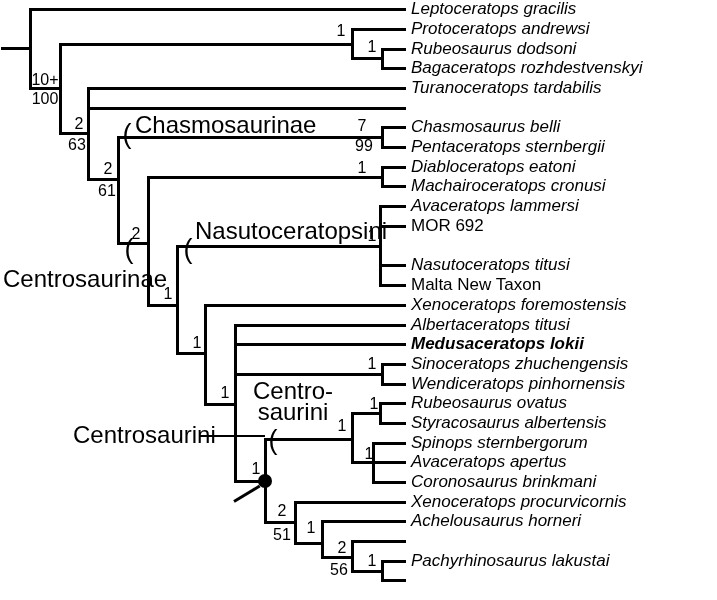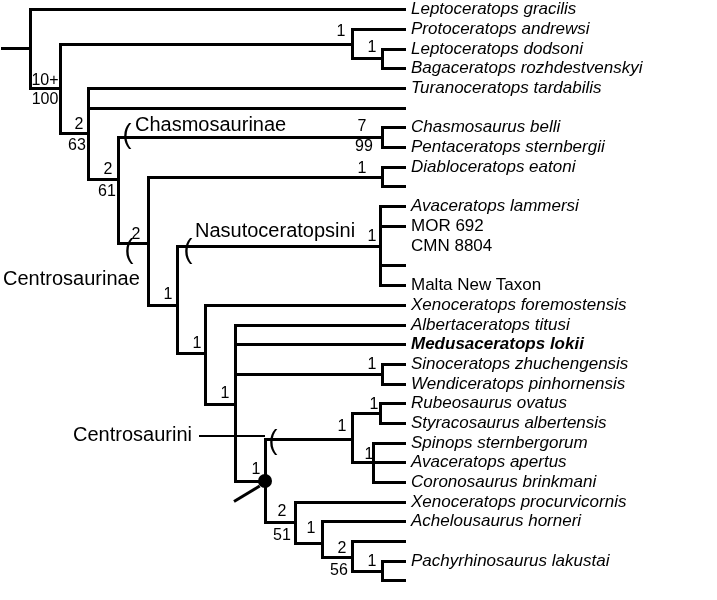--- a/index.html
+++ b/index.html
@@ -5,21 +5,21 @@
   html,body{margin:0;padding:0;background:#fff;}
   #fig{position:relative;width:717px;height:600px;background:#fff;overflow:hidden;
        font-family:"Liberation Sans","DejaVu Sans",sans-serif;color:#000;}
   .h{position:absolute;height:3px;background:#000;}
   .v{position:absolute;width:3px;background:#000;}
   .thin{height:2px;}
   .lf{position:absolute;left:411px;font-size:17px;line-height:22px;white-space:nowrap;}
   .it{font-style:italic;}
   .bd{font-weight:bold;}
   .sup{position:absolute;font-size:16px;line-height:16px;transform:translate(-50%,-50%);white-space:nowrap;}
-  .clade{position:absolute;font-size:20px;line-height:21px;white-space:nowrap;}
+  .clade{position:absolute;font-size:24px;line-height:21px;white-space:nowrap;}
   .ctr{text-align:center;white-space:normal;}
   .br{position:absolute;font-size:27px;font-weight:400;transform:translate(-50%,-50%) scaleY(1.05);}
   .dot{position:absolute;left:258px;top:474px;width:14px;height:14px;border-radius:50%;background:#000;}
   .diag{position:absolute;left:234px;top:500px;width:30px;height:3px;background:#000;
         transform:rotate(-31deg);transform-origin:0 50%;}
 </style>
 </head>
 <body>
 
 <div id="fig">
@@ -98,29 +98,30 @@
   <b class="v" style="left:381px;top:126px;height:23px"></b>
   <b class="v" style="left:351px;top:28px;height:32px"></b>
   <b class="v" style="left:381px;top:48px;height:22px"></b>
 
   <b class="h thin" style="left:199px;top:435px;width:66px"></b>
   <b class="dot"></b>
   <b class="diag"></b>
 
   <span class="lf it" style="top:-2px">Leptoceratops gracilis</span>
   <span class="lf it" style="top:18px">Protoceratops andrewsi</span>
-  <span class="lf it" style="top:38px">Leptoceratops dodsoni</span>
+  <span class="lf it" style="top:38px">Rubeosaurus dodsoni</span>
   <span class="lf it" style="top:57px">Bagaceratops rozhdestvenskyi</span>
   <span class="lf it" style="top:77px">Turanoceratops tardabilis</span>
   <span class="lf it" style="top:116px">Chasmosaurus belli</span>
   <span class="lf it" style="top:136px">Pentaceratops sternbergii</span>
   <span class="lf it" style="top:156px">Diabloceratops eatoni</span>
+  <span class="lf it" style="top:175px">Machairoceratops cronusi</span>
   <span class="lf it" style="top:195px">Avaceratops lammersi</span>
   <span class="lf" style="top:215px">MOR 692</span>
-  <span class="lf" style="top:235px">CMN 8804</span>
+  <span class="lf it" style="top:254px">Nasutoceratops titusi</span>
   <span class="lf" style="top:274px">Malta New Taxon</span>
   <span class="lf it" style="top:294px">Xenoceratops foremostensis</span>
   <span class="lf it" style="top:314px">Albertaceratops titusi</span>
   <span class="lf it bd" style="top:333px">Medusaceratops lokii</span>
   <span class="lf it" style="top:353px">Sinoceratops zhuchengensis</span>
   <span class="lf it" style="top:373px">Wendiceratops pinhornensis</span>
   <span class="lf it" style="top:392px">Rubeosaurus ovatus</span>
   <span class="lf it" style="top:412px">Styracosaurus albertensis</span>
   <span class="lf it" style="top:432px">Spinops sternbergorum</span>
   <span class="lf it" style="top:451px">Avaceratops apertus</span>
@@ -160,16 +161,20 @@
   <span class="br" style="left:127px;top:134px">(</span>
   <span class="clade" style="left:135px;top:114px">Chasmosaurinae</span>
 
   <span class="br" style="left:129px;top:249px">(</span>
   <span class="clade" style="left:3px;top:268px">Centrosaurinae</span>
 
   <span class="br" style="left:188px;top:249px">(</span>
   <span class="clade" style="left:195px;top:220px">Nasutoceratopsini</span>
 
   <span class="br" style="left:273px;top:440px">(</span>
+  <div class="clade ctr" style="left:245px;top:380px;width:96px">
+    <span>Centro-</span><br>
+    <span>saurini</span>
+  </div>
   <span class="clade" style="left:73px;top:424px">Centrosaurini</span>
 
 
 </div>
 
 </body></html>

